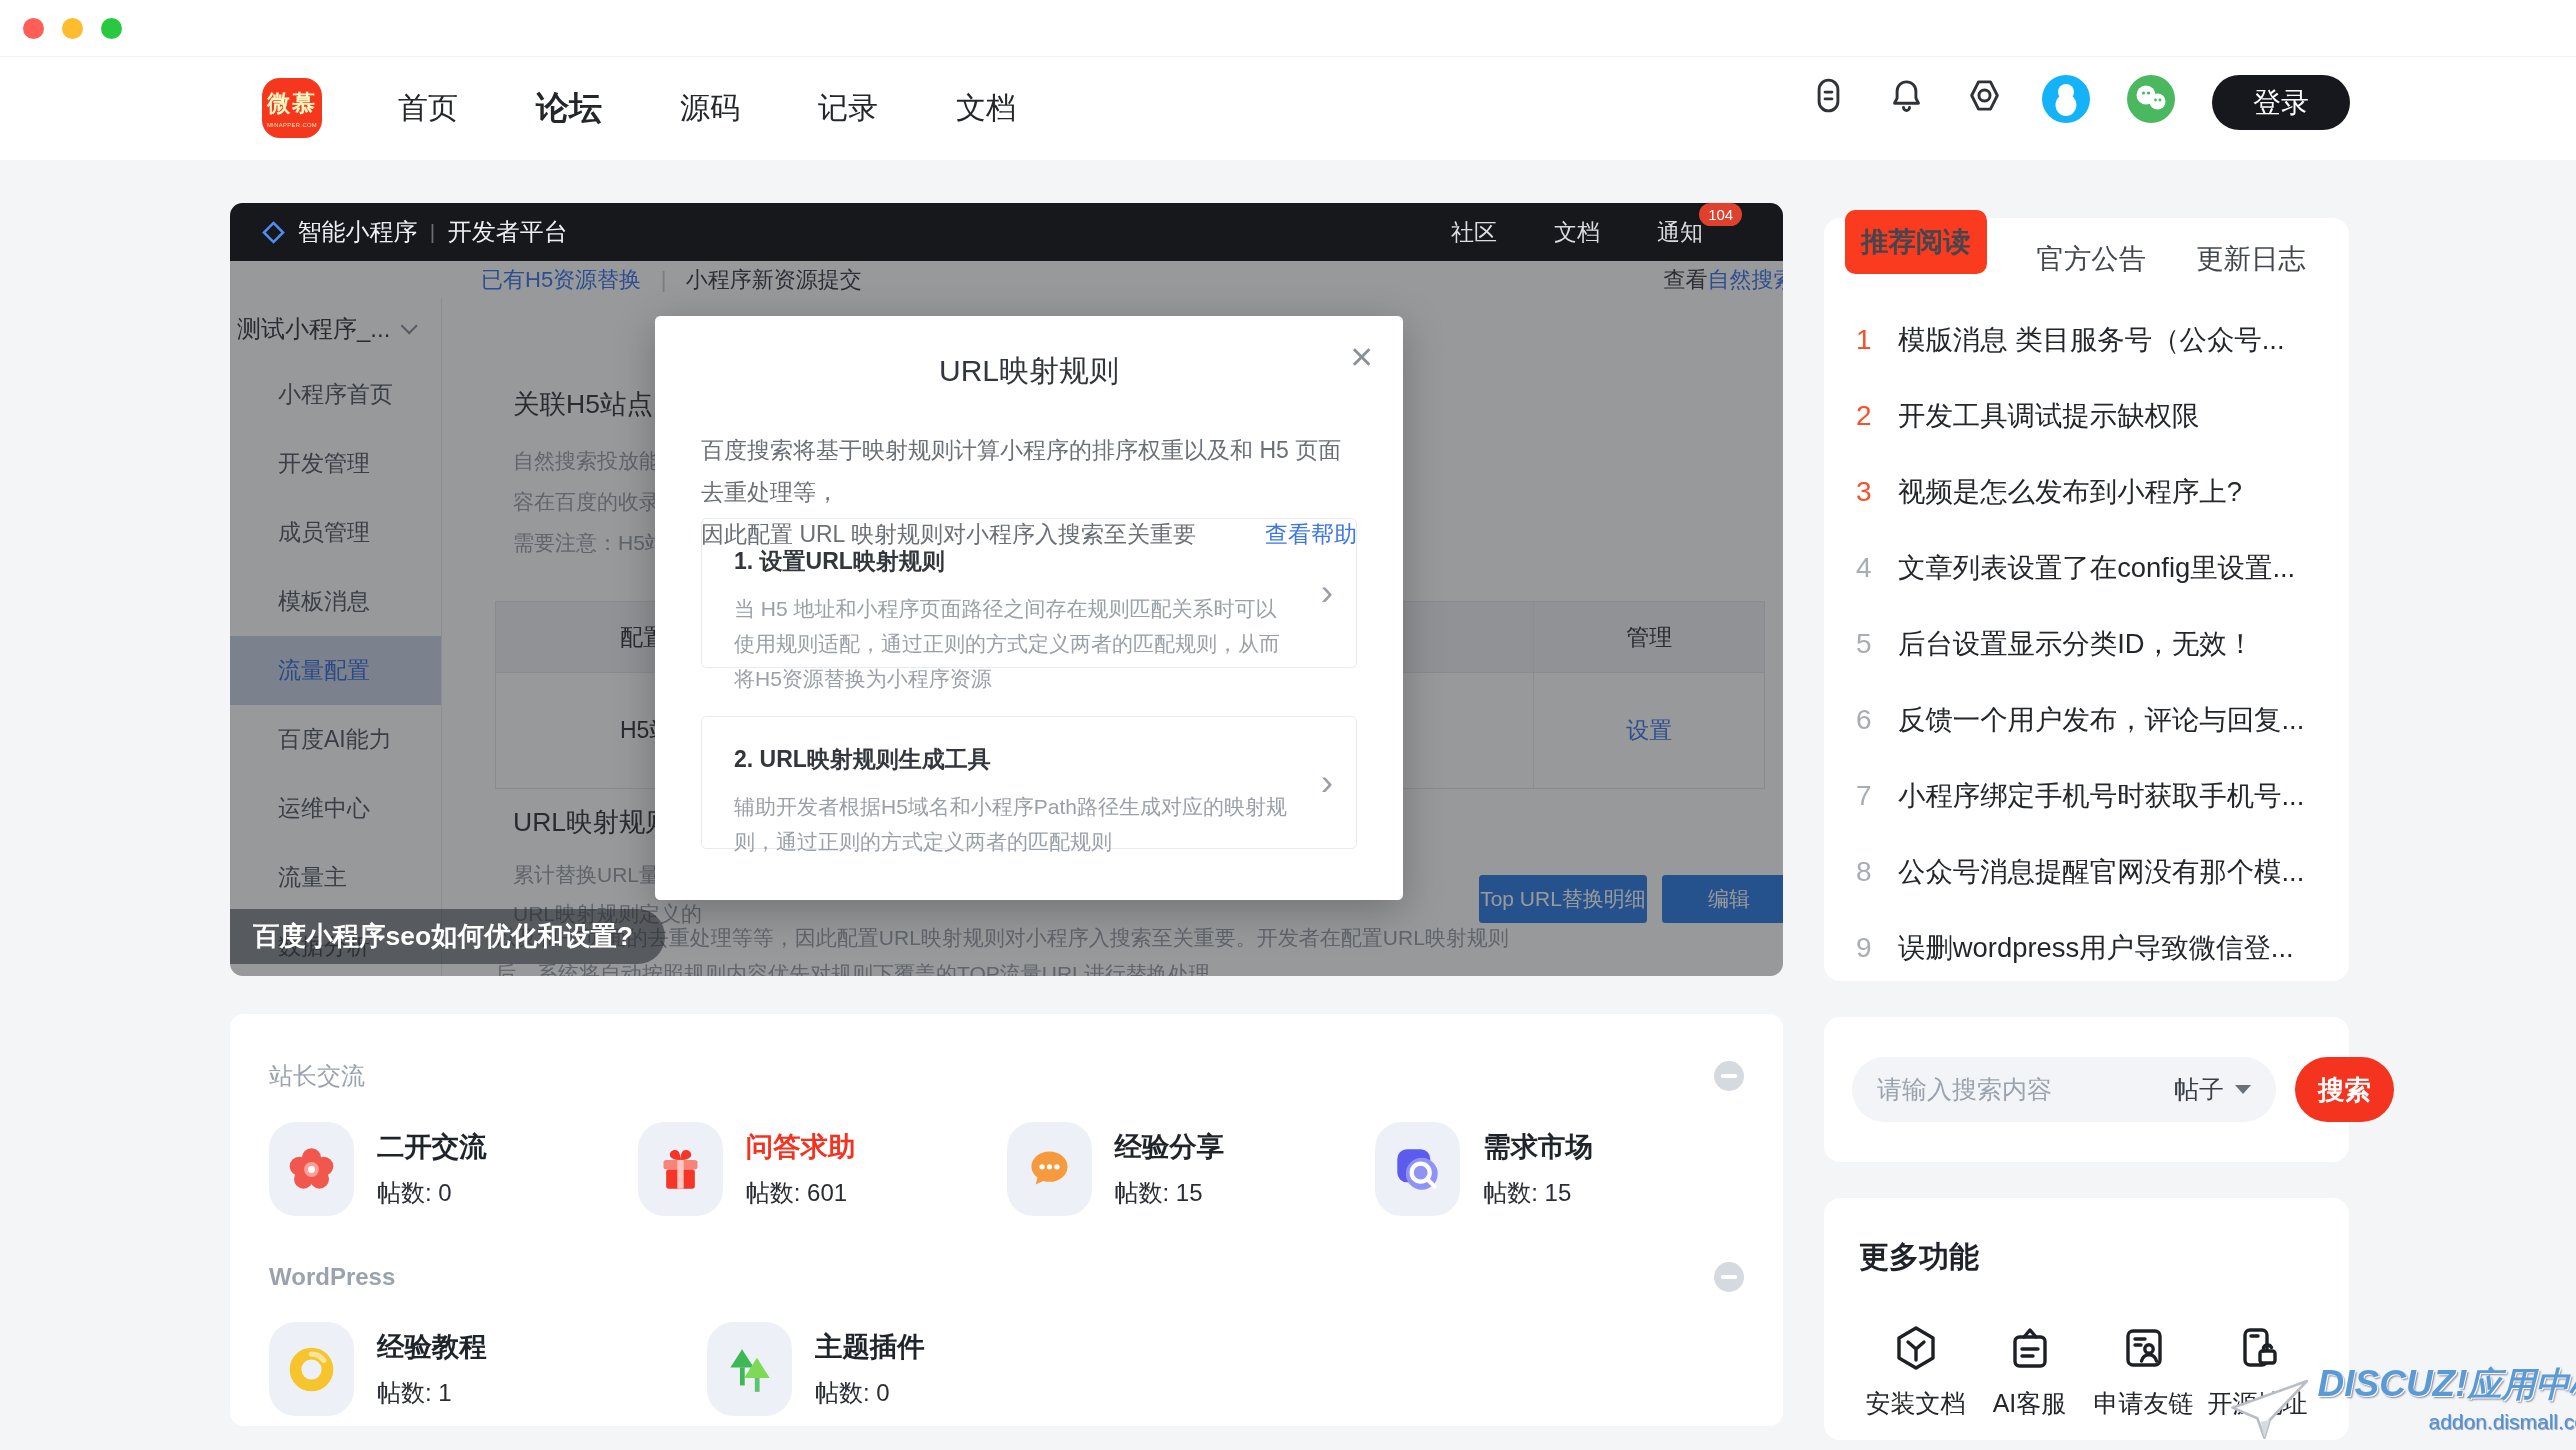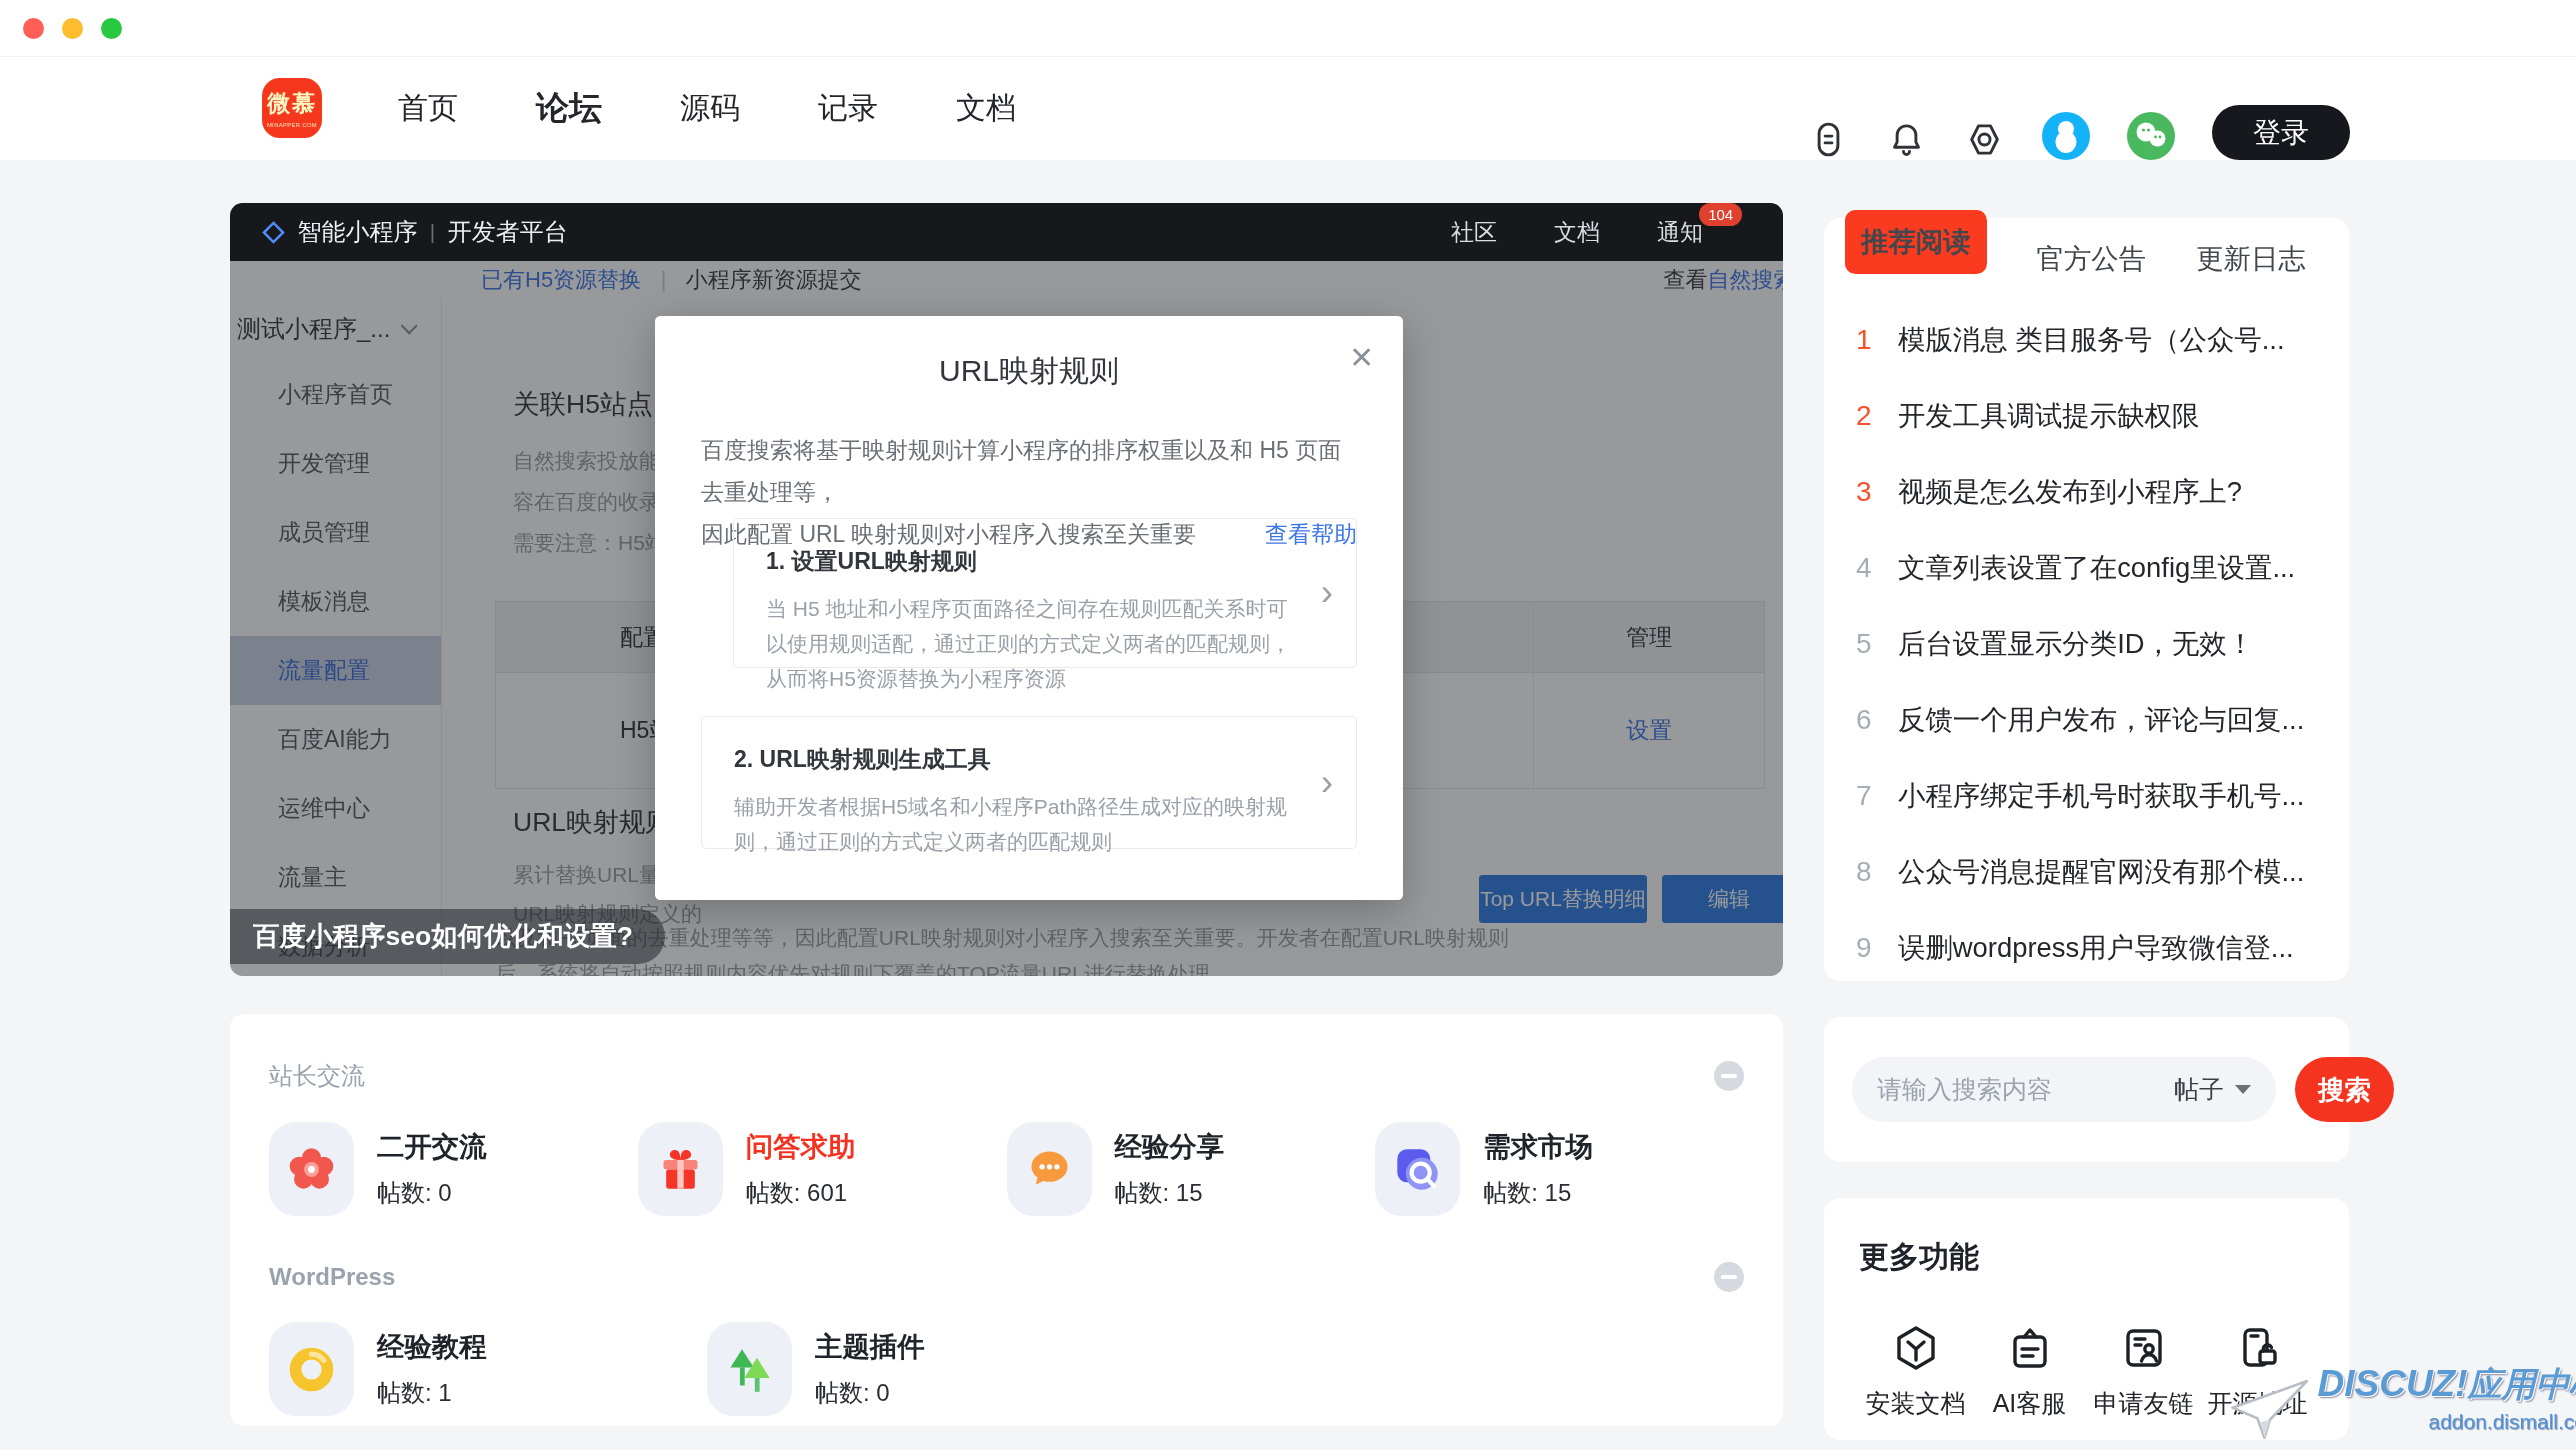--- a/index.html
+++ b/index.html
@@ -19,21 +19,21 @@
   .tl-max { left:101px; background:#28c840; }
 
   
   .header { position:absolute; left:0; top:57px; width:2576px; height:103px; background:#ffffff; z-index:20; }
   .logo { position:absolute; left:262px; top:21px; width:60px; height:60px; border-radius:17.7px; background:#f5381d; color:#fef9c3; display:flex; flex-direction:column; align-items:center; justify-content:center; cursor:pointer; }
   .logo b { font-size:23px; letter-spacing:1.8px; }
   .logo i { font-style:normal; font-size:5.8px; margin-top:2.7px; letter-spacing:0.4px; opacity:.9; }
   .nav { position:absolute; left:398px; top:0; height:103px; display:flex; align-items:center; gap:78px; list-style:none; }
   .nav li { font-size:30px; color:#23262b; cursor:pointer; }
   .nav li.active { font-weight:bold; font-size:33px; }
-  .hdr-right { position:absolute; right:226px; top:0; height:103px; display:flex; align-items:flex-end; gap:37px; }
+  .hdr-right { position:absolute; right:226px; top:18px; height:103px; display:flex; align-items:flex-start; gap:37px; }
   .hicon { width:41px; height:41px; display:inline-flex; cursor:pointer; }
   .hicon svg { width:100%; height:100%; }
   .avatar { width:48px; height:48px; border-radius:50%; display:inline-flex; cursor:pointer; }
   .avatar svg { width:100%; height:100%; }
   .login-btn { height:55px; padding:0 41px; border-radius:27.4px; background:#16181d; color:#fff; font-size:28px; display:flex; align-items:center; border:none; cursor:pointer; }
 
   
   .video-card { position:absolute; left:230px; top:203px; width:1553px; height:773px; border-radius:12.4px; overflow:hidden; background:#fff; cursor:pointer; z-index:5; }
   .site-header { height:58px; background:#17181c; display:flex; align-items:center; padding:0 80px 0 32px; }
   .sh-logo { width:23px; height:23px; margin-right:12.4px; }
@@ -82,21 +82,21 @@
 
   .shot-overlay { position:absolute; inset:0; background:rgba(27,29,33,.45); z-index:3; }
 
   .modal { position:absolute; left:425px; top:55px; width:748px; height:584px; background:#fff; border-radius:5.3px; z-index:4; box-shadow:0 10.6px 42px rgba(0,0,0,.25); }
   .modal-title { text-align:center; margin-top:35px; font-size:30px; color:#33373d; }
   .modal-close { position:absolute; right:30px; top:21px; font-size:39px; color:#8a9099; line-height:1; cursor:pointer; }
   .modal-desc { position:absolute; left:46px; right:46px; top:113px; font-size:23px; color:#6b7077; line-height:42px; }
   .modal-desc .row2 { display:flex; }
   .help-link { margin-left:auto; color:#3e76e8; cursor:pointer; }
   .modal-box { position:absolute; left:46px; right:46px; border:0.9px solid #e8eaee; border-radius:5.3px; padding:26.5px 62px 0 32px; }
-  .modal-box.one { top:202px; height:150px;margin-left:32px; }
+  .modal-box.one { top:202px; height:150px; }
   .modal-box.two { top:400px; height:133px; }
   .mb-title { font-size:23px; font-weight:bold; color:#33373d; }
   .mb-desc { margin-top:14px; font-size:21px; color:#9aa0a8; line-height:35px; }
   .mb-chev { position:absolute; right:23px; top:50%; transform:translateY(-50%); font-size:37px; color:#9aa0a8; }
 
   .caption { position:absolute; left:0; top:648px; height:55px; line-height:55px; padding:0 32px 0 23px; background:rgba(35,38,44,.55); border-radius:0 27.4px 27.4px 0; color:#fff; font-size:26.5px; font-weight:bold; z-index:5; white-space:nowrap; }
 
   
   .forum-card { position:absolute; left:230px; top:1014px; width:1553px; height:412px; border-radius:14px; background:#fff; padding:0 39px; z-index:5; }
   .sec-head { display:flex; align-items:center; margin-top:46px; }

